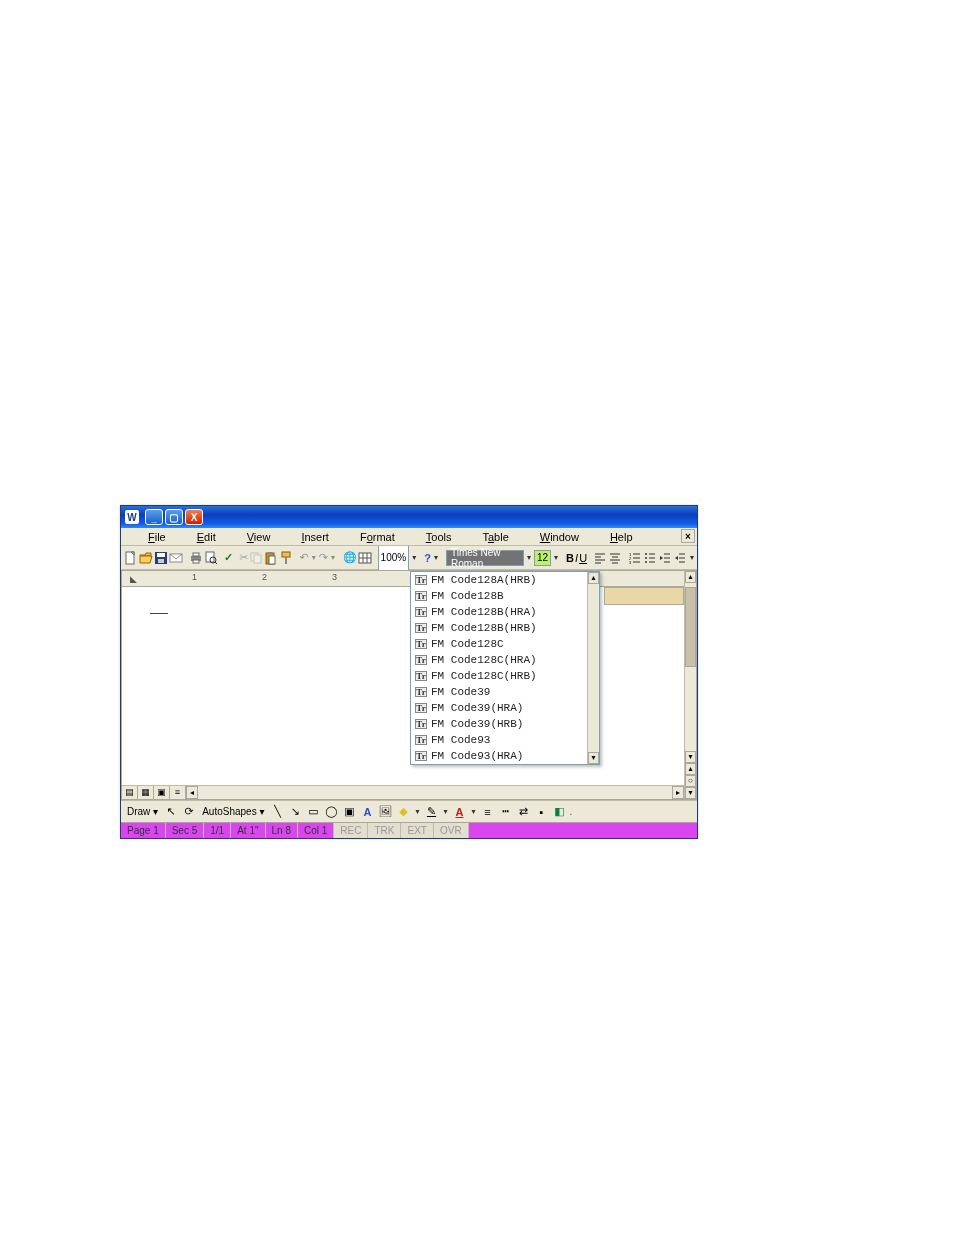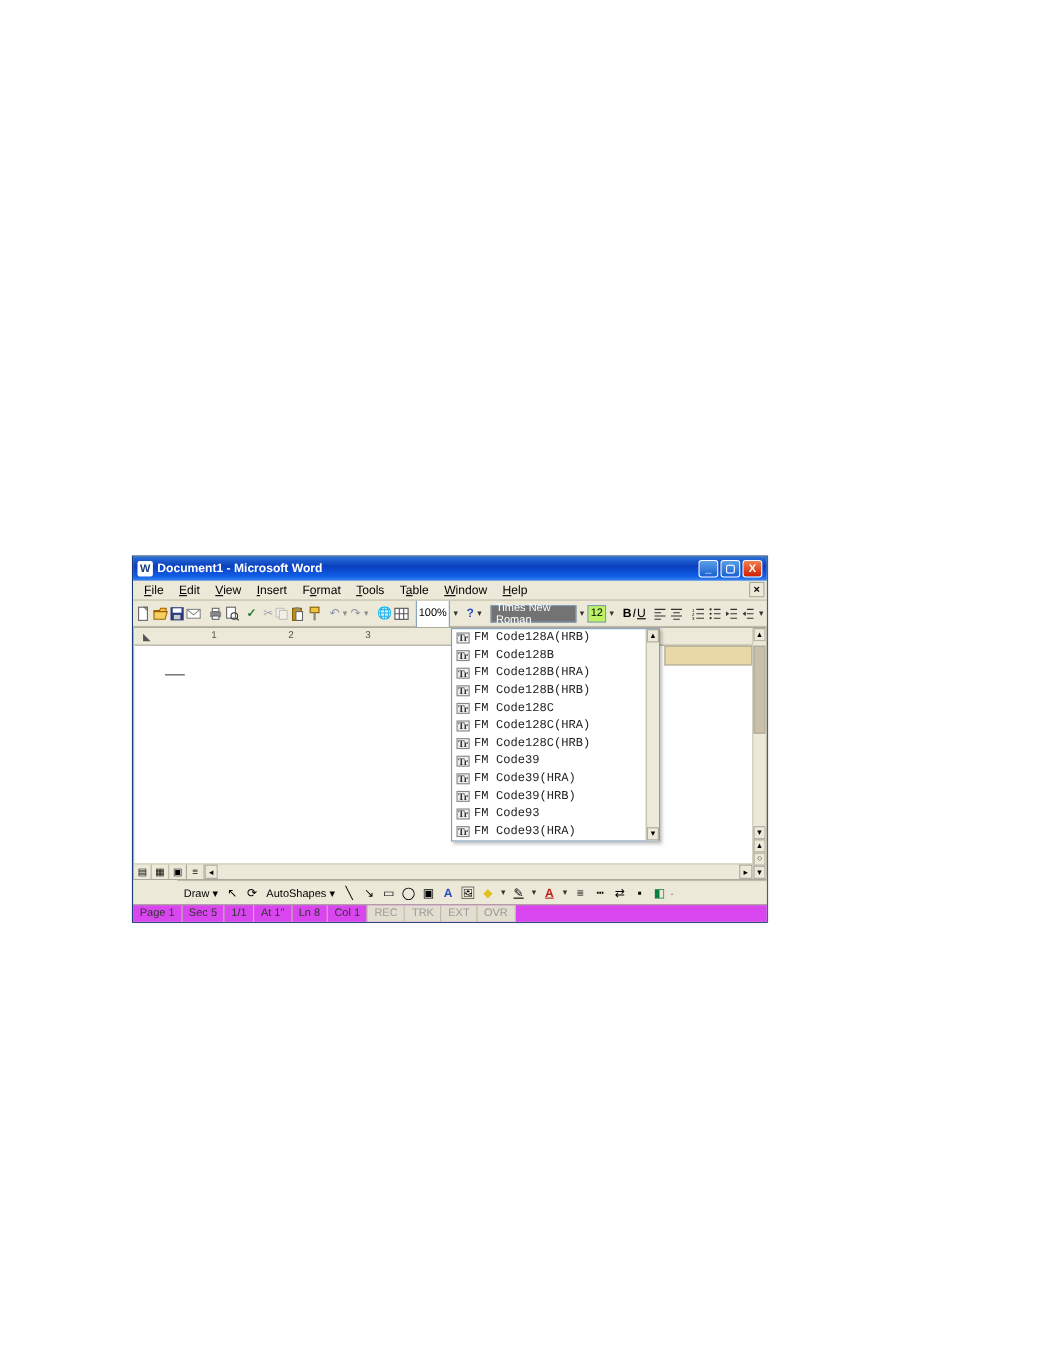--- a/index.html
+++ b/index.html
@@ -48,21 +48,21 @@
   .menubar {
     height:18px;
     background:#ece9d8;
     display:flex;
     align-items:center;
     padding: 0 4px;
     gap: 2px;
     border-bottom:1px solid #c0bca8;
     position:relative;
   }
-  .menuitem { padding: 1px 6px; color:#000; }
+  .menuitem { padding: 1px 6px; color:#000;margin-left:17px; }
   .menuitem u { text-decoration: underline; }
   .menu-close {
     position:absolute; right:2px; top:1px;
     width:14px; height:14px; font-size:10px; font-weight:bold;
     text-align:center; line-height:14px; color:#000; background:#ece9d8;
     border:1px solid #aca899;
   }
   .toolbar {
     height:24px;
     background:#ece9d8;
@@ -178,39 +178,37 @@
   }
   .hscroll-row .harrow {
     width:12px; font-size:8px; text-align:center; line-height:12px;
     border:1px solid #aca899; background:#ece9d8;
   }
   .hscroll-row .htrack { flex:1; background:#ece9d8; }
   .drawbar {
     height:22px; background:#ece9d8; border-top:1px solid #c0bca8;
     display:flex; align-items:center; padding:0 3px; gap:2px;
     font-size:10px;
-    margin-left:40px;
   }
   .drawbar .dbtn { width:16px; height:16px; display:inline-flex; align-items:center; justify-content:center; font-size:11px; }
   .drawbar .dlabel { padding:0 3px; }
   .statusbar {
     height:16px; background:#d946ef; border-top:1px solid #aca899;
     display:flex; align-items:center; font-size:10px; color:#333;
   }
   .statusbar .cell { padding:0 6px; border-right:1px solid #c0bca8; height:100%; display:flex; align-items:center;}
   .statusbar .cell.dim { color:#999; background:#e2dfd0;}
 </style>
 </head>
 <body>
 
 <div class="app-wrap">
 
   <div class="titlebar">
     <span class="wicon">W</span>
-    <span class="title">Document1 - Microsoft Word</span>
     <span class="winbtn min">_</span>
     <span class="winbtn max">▢</span>
     <span class="winbtn close">X</span>
   </div>
 
   <div class="menubar">
     <span class="menuitem"><u>F</u><span></span>ile</span>
     <span class="menuitem"><u>E</u>dit</span>
     <span class="menuitem"><u>V</u>iew</span>
     <span class="menuitem"><u>I</u>nsert</span>

